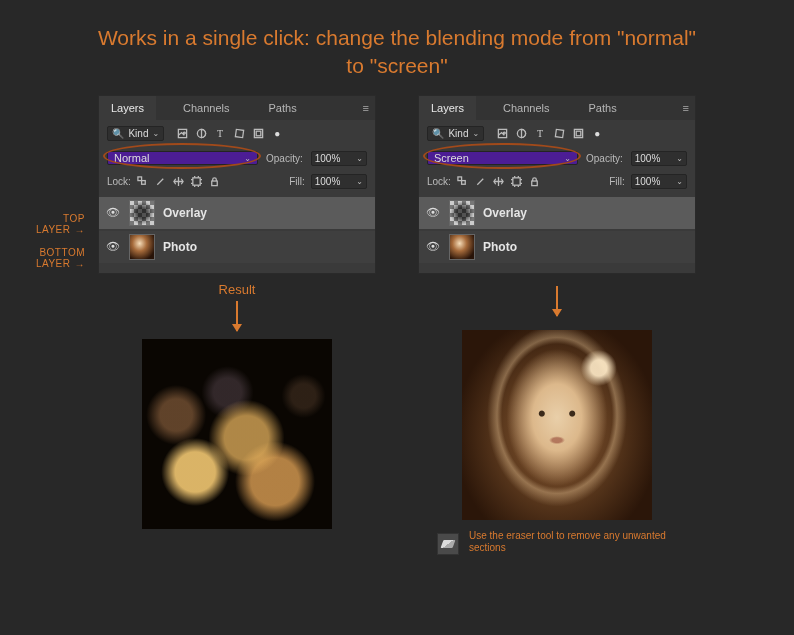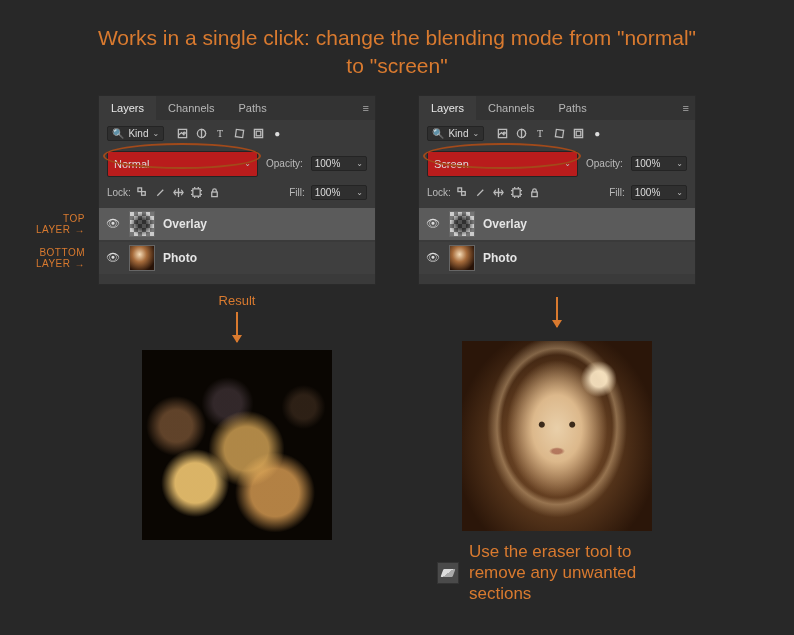--- a/index.html
+++ b/index.html
@@ -33,20 +33,21 @@
     background: #3a3a3a;
     color: #cfcfcf;
     font-size: 11px;
     border: 1px solid #2a2a2a;
   }
   .tabs {
     display: flex;
     align-items: center;
     height: 24px;
     background: #333;
+    gap: 15px;
   }
   .tab {
     padding: 0 12px;
     color: #b7b7b7;
     height: 100%;
     display: flex;
     align-items: center;
     font-size: 11px;
   }
   .tab.active { background: #3a3a3a; color: #e8e8e8; }
@@ -68,23 +69,23 @@
   .mi { width: 12px; height: 12px; display: inline-flex; align-items: center; justify-content: center; color: #bbb; font-size: 10px; }
   .blend-row {
     display: flex;
     align-items: center;
     padding: 4px 8px;
     gap: 8px;
     position: relative;
   }
   .blend-dd {
     flex: 1;
-    background: #b91c1c;
+    background: #4c1d95;
     border: 1px solid #242424;
-    padding: 6px 6px;
+    padding: 0 6px;
     border-radius: 2px;
     display: flex;
     align-items: center;
     justify-content: space-between;
     font-size: 11px;
     color: #ddd;
   }
   .opacity-lbl { color: #bbb; font-size: 10px; }
   .pct-dd {
     background: #2f2f2f;
@@ -225,24 +226,24 @@
     position:absolute;
     left: 0; top: 0; right: 0; bottom: 0;
     background:
       radial-gradient(circle at 42% 44%, #3b2a1a 0 2.5px, transparent 3.5px),
       radial-gradient(circle at 58% 44%, #3b2a1a 0 2.5px, transparent 3.5px),
       radial-gradient(ellipse 8px 4px at 50% 58%, rgba(160,90,70,0.7) 0 60%, transparent 100%);
   }
   
   .eraser-note {
     display: flex;
-    align-items: center;
+    align-items: flex-end;
     gap: 10px;
     margin-top: 10px;
-    font-size: 17px;
+    font-size: 10px;
     color: #d97a2f;
     line-height: 1.25;
     width: 240px;
   }
   .eraser-icon {
     width: 22px; height: 22px;
     background: #4a4a4a;
     border: 1px solid #333;
     display: flex; align-items: center; justify-content: center;
     flex-shrink: 0;

